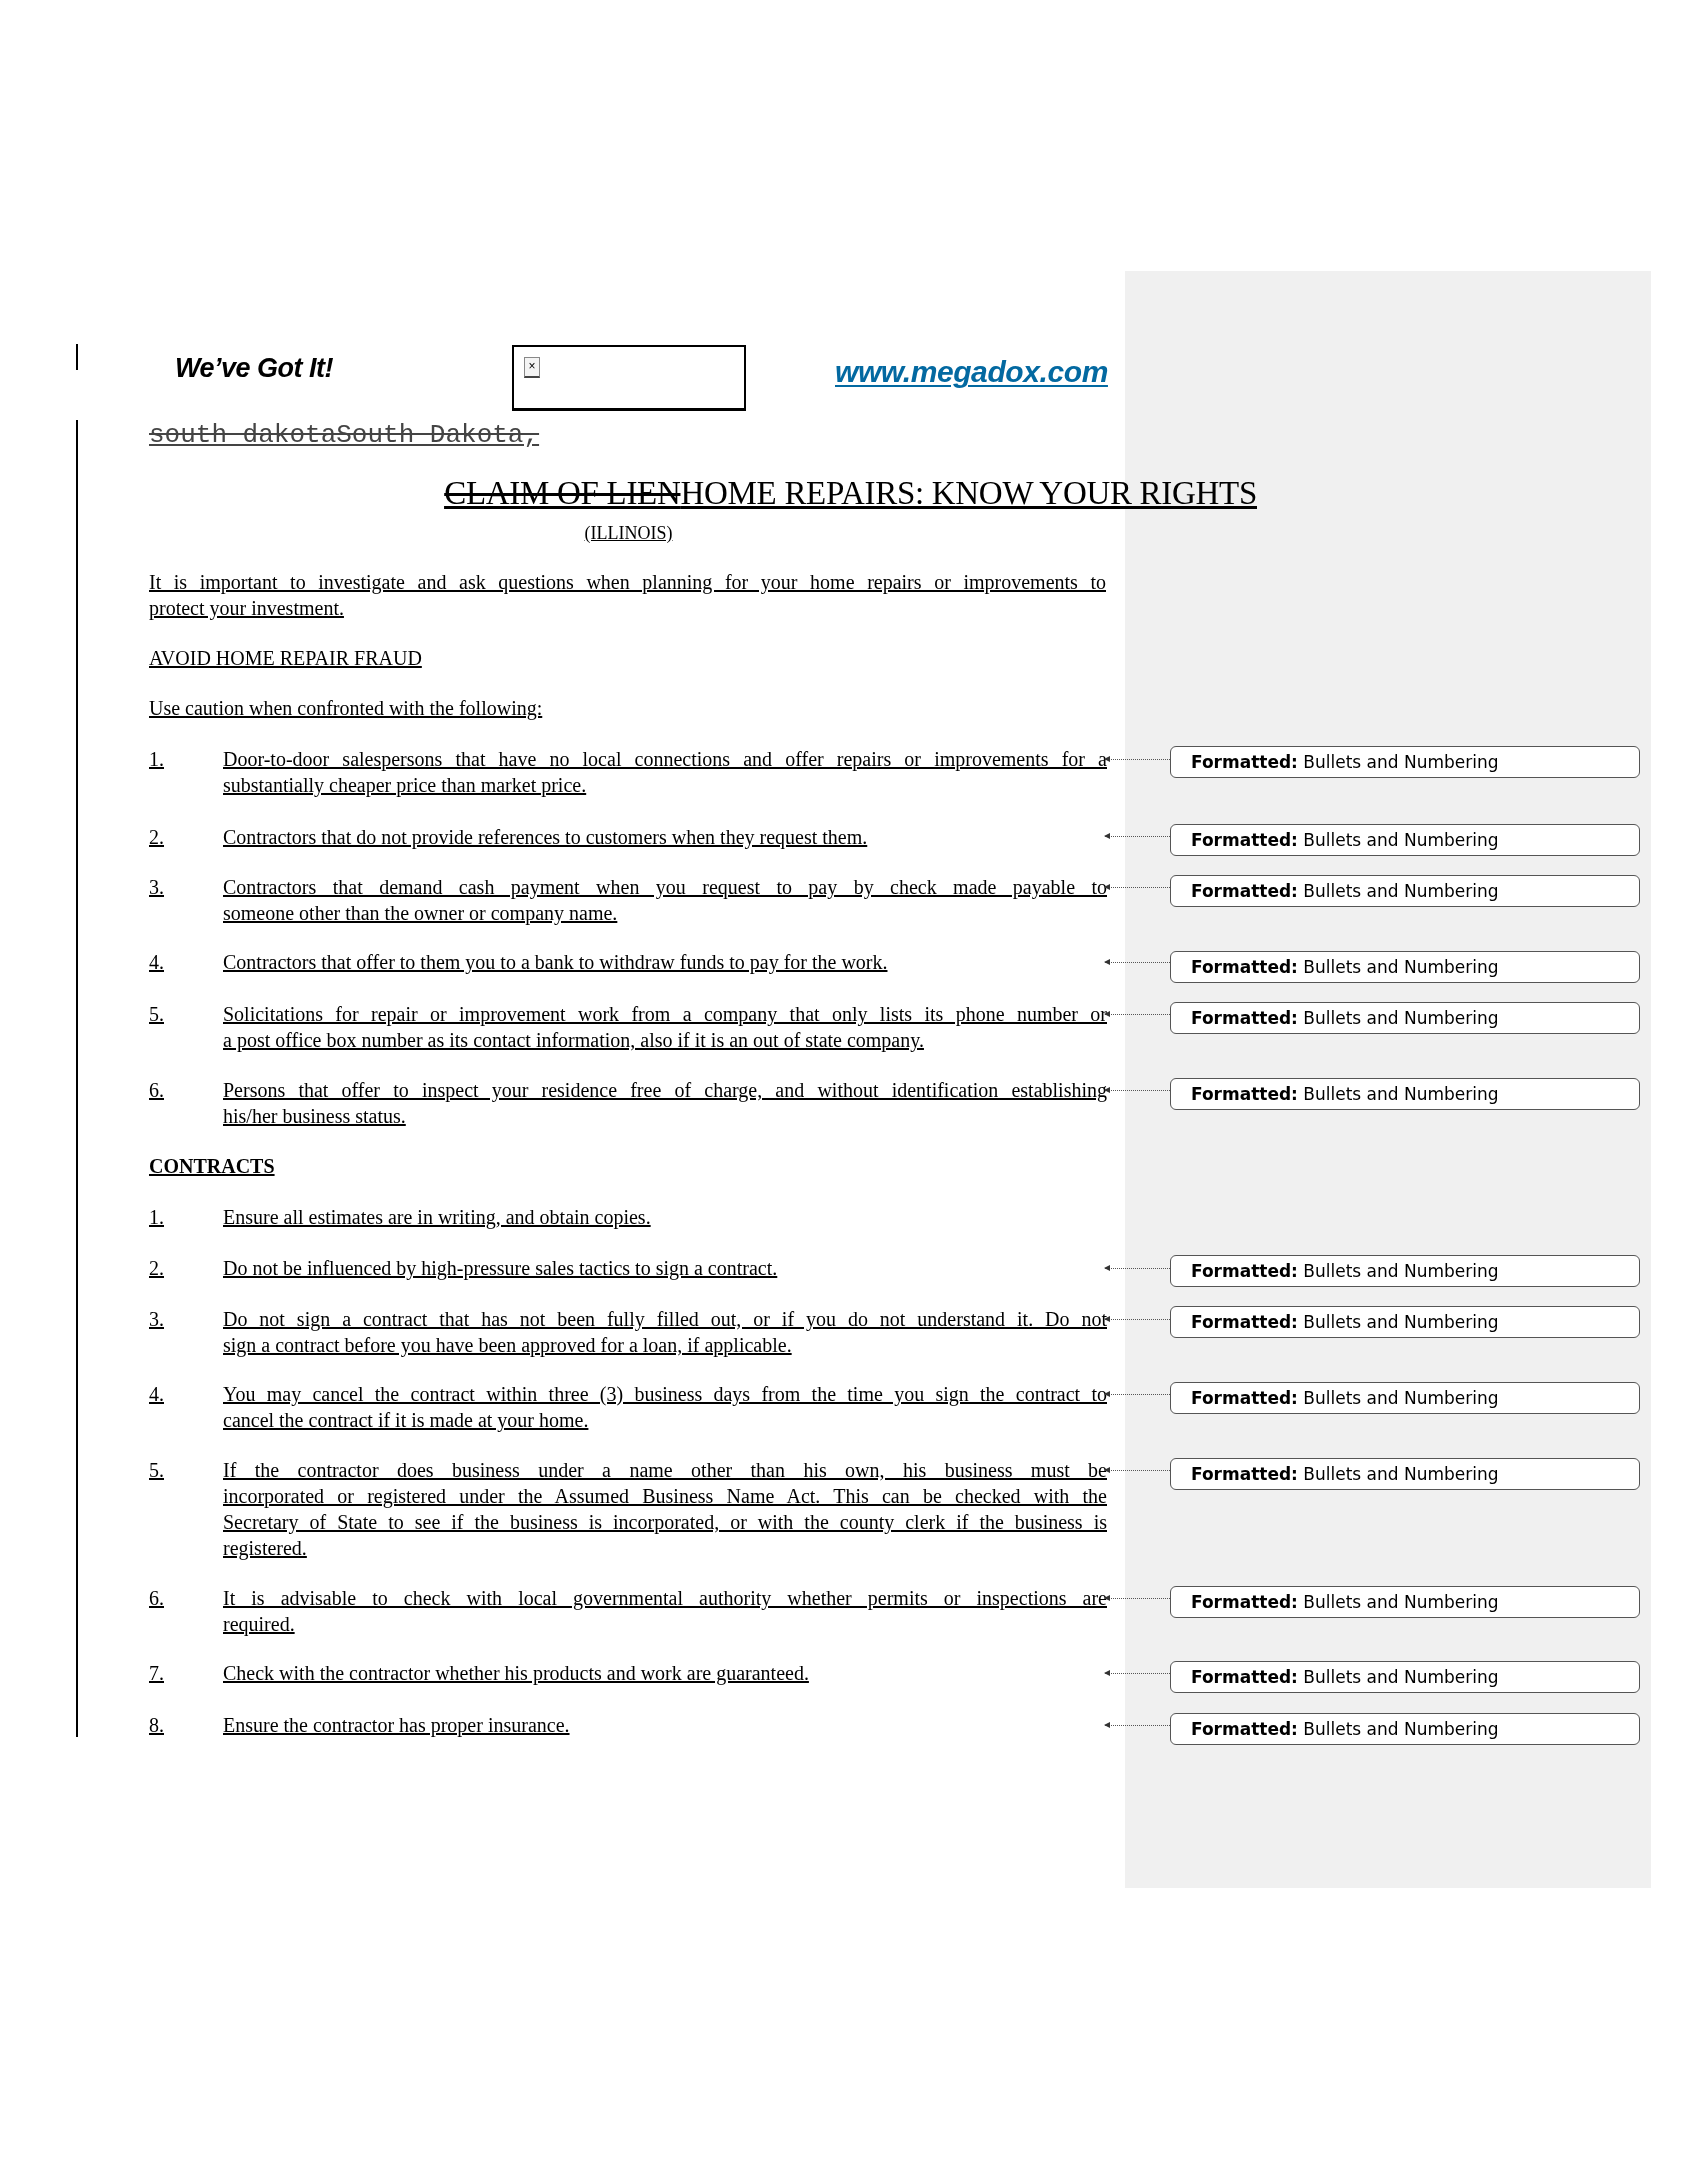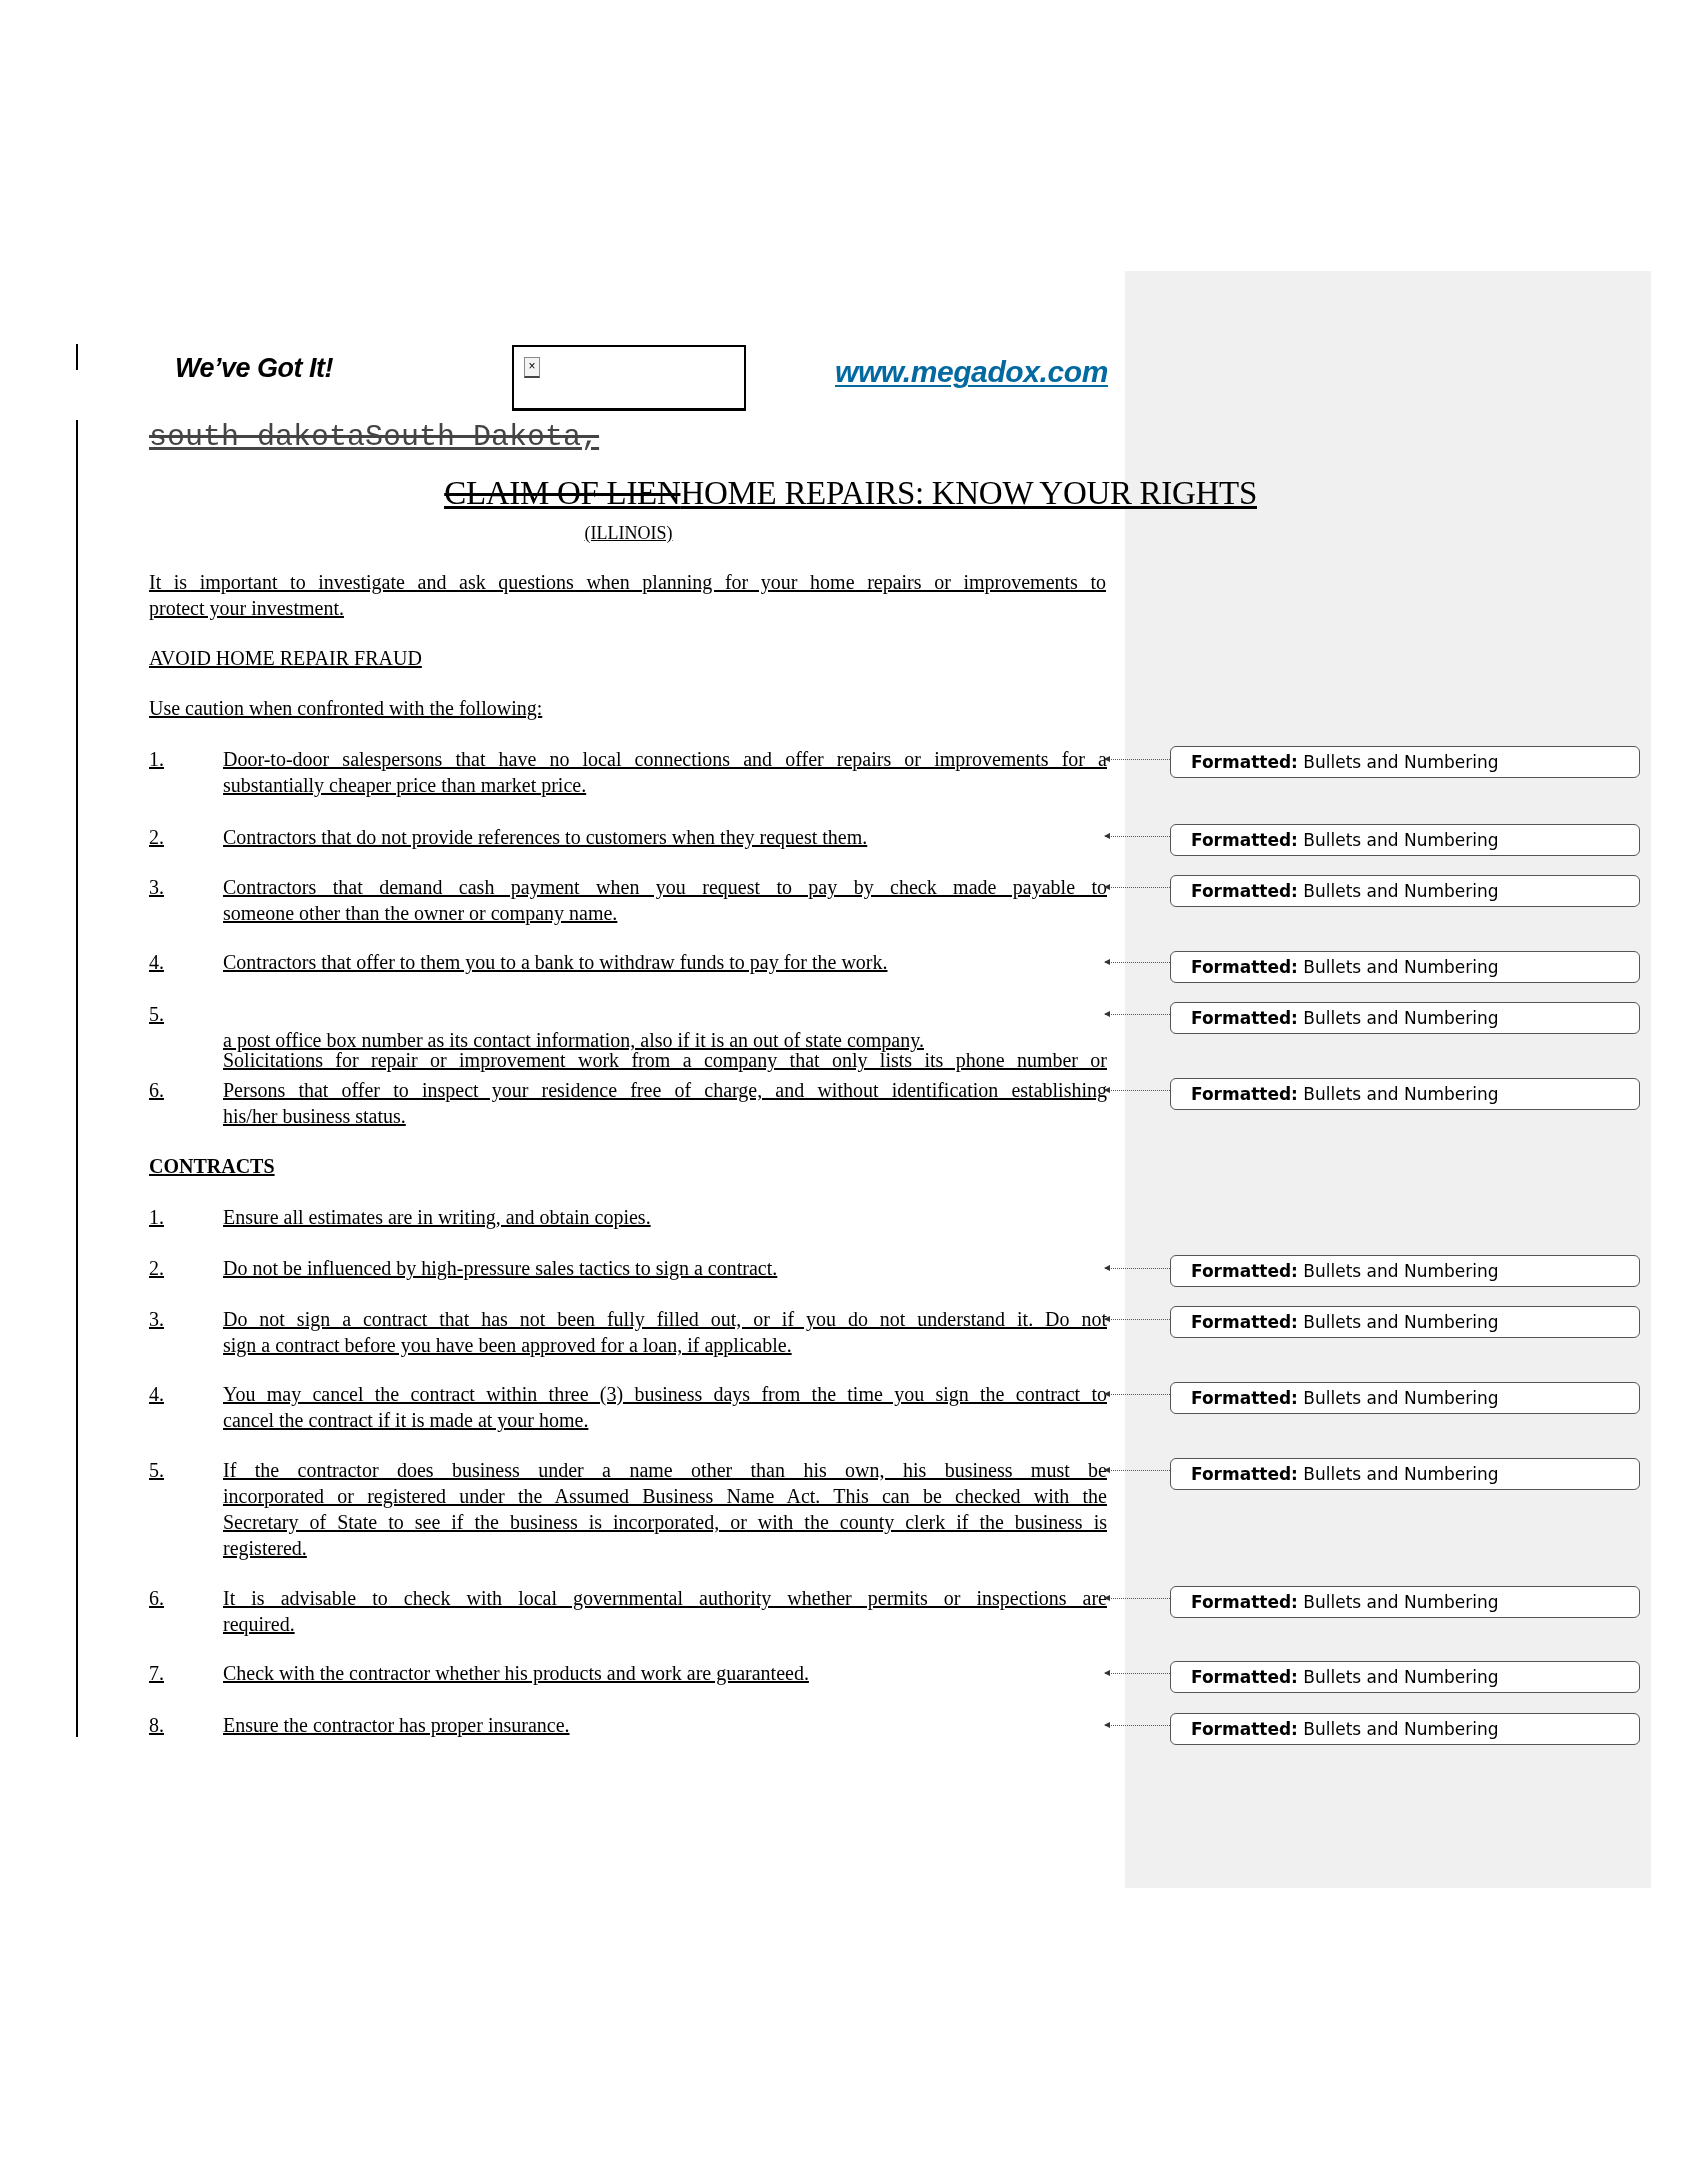--- a/index.html
+++ b/index.html
@@ -2,21 +2,21 @@
 <html><head>
 <meta charset="utf-8">
 <style>
   html, body { margin:0; padding:0; }
   body { width:1683px; height:2178px; background:#ffffff; position:relative; overflow:hidden; font-family:"Liberation Serif", serif; color:#000; }
   .changebar { position:absolute; left:76px; width:2px; background:#000; }
   .brand { position:absolute; left:175px; top:353px; font-family:"Liberation Sans", sans-serif; font-weight:bold; font-style:italic; font-size:27px; letter-spacing:-0.5px; }
   .imgbox { position:absolute; left:512px; top:345px; width:230px; height:61px; border:2px solid #000; border-bottom-width:3px; }
   .imgbox .broken { position:absolute; left:10px; top:10px; width:14px; height:18px; border:1px solid #888; border-bottom:2px solid #444; font-family:"Liberation Sans", sans-serif; font-size:12px; line-height:17px; text-align:center; background:#f4f4f4; }
   .url { position:absolute; left:835px; top:355px; font-family:"Liberation Sans", sans-serif; font-style:italic; font-size:30px; color:#0369a1; text-decoration:underline; text-decoration-thickness:2px; text-underline-offset:3px; letter-spacing:-0.4px;font-weight:bold; }
-  .deleted-mono { position:absolute; left:149px; top:420px; font-family:"Liberation Mono", monospace; font-size:30px; color:#444; text-decoration:line-through underline; }
+  .deleted-mono { position:absolute; left:149px; top:420px; font-family:"Liberation Mono", monospace; font-size:26px; color:#444; text-decoration:line-through underline; }
   .title { position:absolute; left:0; width:1257px; top:475px; text-align:right; font-size:33px; text-decoration:underline; letter-spacing:-0.3px; }
   .title .del { text-decoration:line-through underline; }
   .subtitle { position:absolute; left:0; width:1257px; top:523px; text-align:center; font-size:18px; text-decoration:underline; }
   .line { position:absolute; font-size:20px; white-space:nowrap; text-decoration:underline; line-height:26px; }
   .just { text-align:justify; text-align-last:justify; width:884px; }
   .num { position:absolute; font-size:20px; line-height:26px; left:149px; width:73px; text-decoration:underline; white-space:pre; }
   .num::after { content:""; }
   .gray-panel { position:absolute; left:1125px; top:271px; width:526px; height:1617px; background:#f0f0f0; }
   .comment { position:absolute; left:1170px; width:470px; height:32px; border:1px solid #555; border-radius:6px; background:#fff; box-sizing:border-box; font-family:"DejaVu Sans", sans-serif; font-size:17px; line-height:30px; padding-left:20px; white-space:nowrap; }
   .comment b { font-weight:bold; }
@@ -64,21 +64,21 @@
     <span class="num" style="top:874px;">3.</span>
     <div class="line just" style="left:223px;top:874px;">Contractors that demand cash payment when you request to pay by check made payable to</div>
     <div class="line" style="left:223px;top:900px;">someone other than the owner or company name.</div>
   </div>
   <div>
     <span class="num" style="top:949px;">4.</span>
     <div class="line" style="left:223px;top:949px;">Contractors that offer to them you to a bank to withdraw funds to pay for the work.</div>
   </div>
   <div>
     <span class="num" style="top:1001px;">5.</span>
-    <div class="line just" style="left:223px;top:1047px;">Solicitations for repair or improvement work from a company that only lists its phone number or</div>
+    <div class="line just" style="left:223px;top:1001px;">Solicitations for repair or improvement work from a company that only lists its phone number or</div>
     <div class="line" style="left:223px;top:1027px;">a post office box number as its contact information, also if it is an out of state company.</div>
   </div>
   <div>
     <span class="num" style="top:1077px;">6.</span>
     <div class="line just" style="left:223px;top:1077px;">Persons that offer to inspect your residence free of charge, and without identification establishing</div>
     <div class="line" style="left:223px;top:1103px;">his/her business status.</div>
   </div>
 </div>
 
 <div class="line" style="left:149px;top:1153px;font-weight:bold;">CONTRACTS</div>

